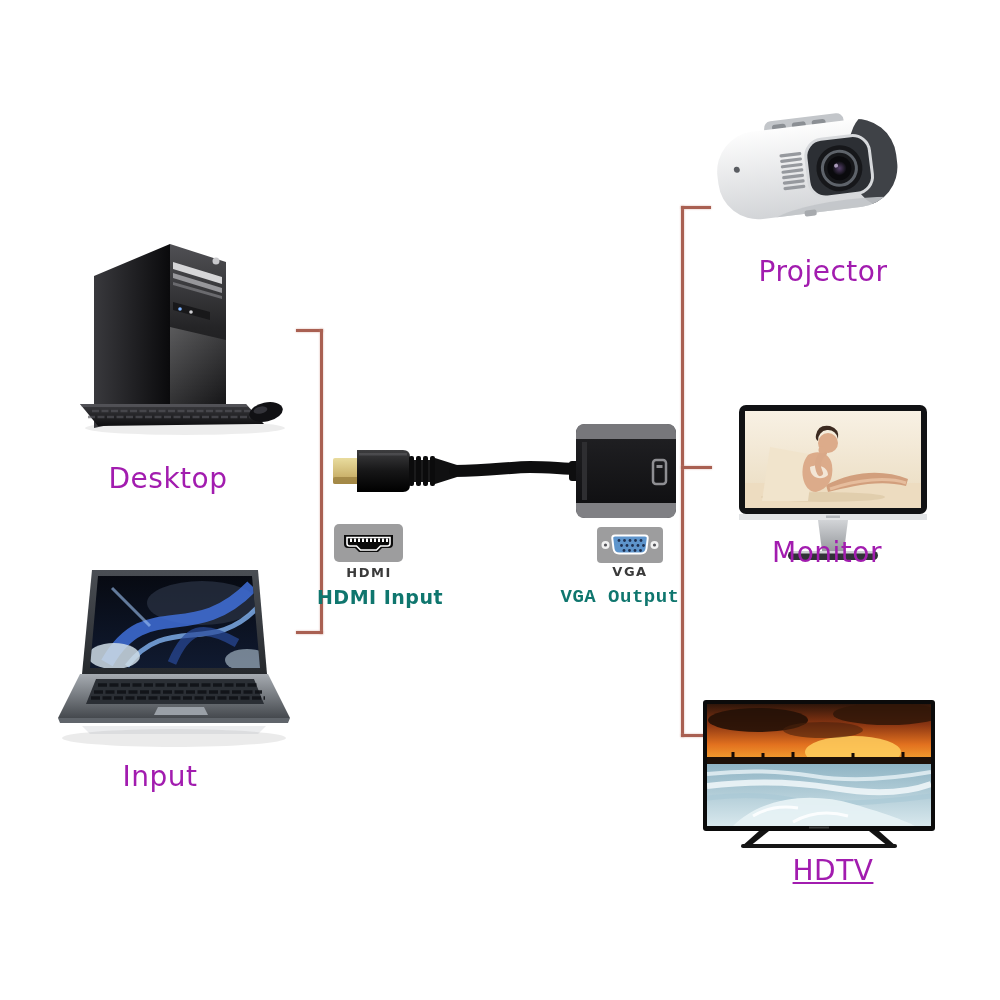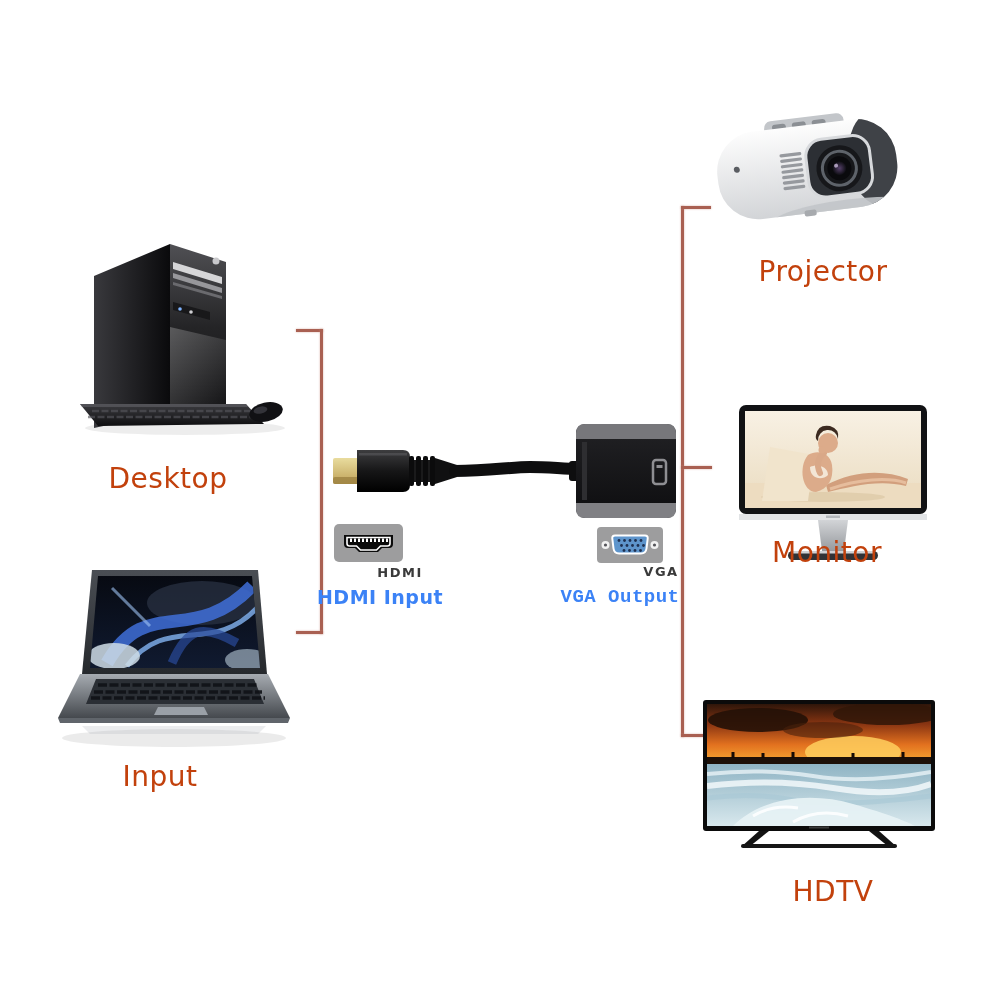--- a/index.html
+++ b/index.html
@@ -2,28 +2,28 @@
 <html><head>
 <meta charset="utf-8">
 <style>
   html,body{margin:0;padding:0;}
   body{width:1000px;height:1000px;background:#ffffff;position:relative;overflow:hidden;
        font-family:"DejaVu Sans", sans-serif;}
   .abs{position:absolute;}
   
   .cline{position:absolute;background:#a96052;box-shadow:0 0 2px rgba(198,140,126,.75);}
   
-  .dev-label{position:absolute;transform:translateX(-50%);font-size:28px;color:#c2410c;
+  .dev-label{position:absolute;transform:translateX(-50%);font-size:28px;color:#a21caf;
              letter-spacing:.5px;white-space:nowrap;}
   
   .port-cap{position:absolute;transform:translateX(-50%);font-size:13px;font-weight:bold;
-            color:#3a3a3a;letter-spacing:1.5px;white-space:nowrap;margin-left:31px;}
+            color:#3a3a3a;letter-spacing:1.5px;white-space:nowrap;}
   
   .io-label{position:absolute;transform:translateX(-50%);font-size:19px;font-weight:bold;
-            color:#3b82f6;letter-spacing:.5px;white-space:nowrap;}
+            color:#0f766e;letter-spacing:.5px;white-space:nowrap;}
   .art{position:absolute;}
   .art svg{display:block;width:100%;height:100%;}
 </style>
 </head>
 <body>
 
 <div class="abs" style="left:0;top:0;width:1000px;height:1000px;">
 
   <div class="cline" style="left:296px;top:329px;width:27px;height:3px;"></div>
   <div class="cline" style="left:320px;top:329px;width:3px;height:305px;"></div>
@@ -230,21 +230,21 @@
         <path d="M4,98 Q50,92 90,100 T228,96" stroke="#a9c9d6" stroke-width="5" fill="none" opacity="0.7"></path>
         <path d="M30,126 C60,96 110,92 150,104 C185,114 205,122 212,126 z" fill="#e6f1f4" opacity="0.95"></path>
         <path d="M50,116 q20,-12 45,-8 M90,122 q25,-14 55,-6" stroke="#ffffff" stroke-width="3" fill="none" opacity="0.85"></path>
       </g>
       <rect x="106" y="126.5" width="20" height="2" fill="#3a3a3a"></rect>
       <polygon points="56,131 66,131 46,147 38,147" fill="#131313"></polygon>
       <polygon points="166,131 176,131 194,147 186,147" fill="#131313"></polygon>
       <rect x="38" y="144" width="156" height="4" rx="2" fill="#161616"></rect>
     </svg>
   </div>
-  <div class="dev-label" style="left:833px;top:875px;">HDTV</div>
+  <div class="dev-label" style="left:833px;top:854px;text-decoration:underline;">HDTV</div>
 
   <div class="art" style="left:325px;top:420px;width:355px;height:102px;">
     <svg viewBox="0 0 355 102" xmlns="http://www.w3.org/2000/svg">
       <defs>
         <linearGradient id="ad-gold" x1="0" y1="0" x2="0" y2="1">
             <stop offset="0" stop-color="#e9dc9e"></stop>
             <stop offset="1" stop-color="#bfa258"></stop>
           </linearGradient>
         <linearGradient id="ad-plug" x1="0" y1="0" x2="0" y2="1">
             <stop offset="0" stop-color="#3d3d3f"></stop>

